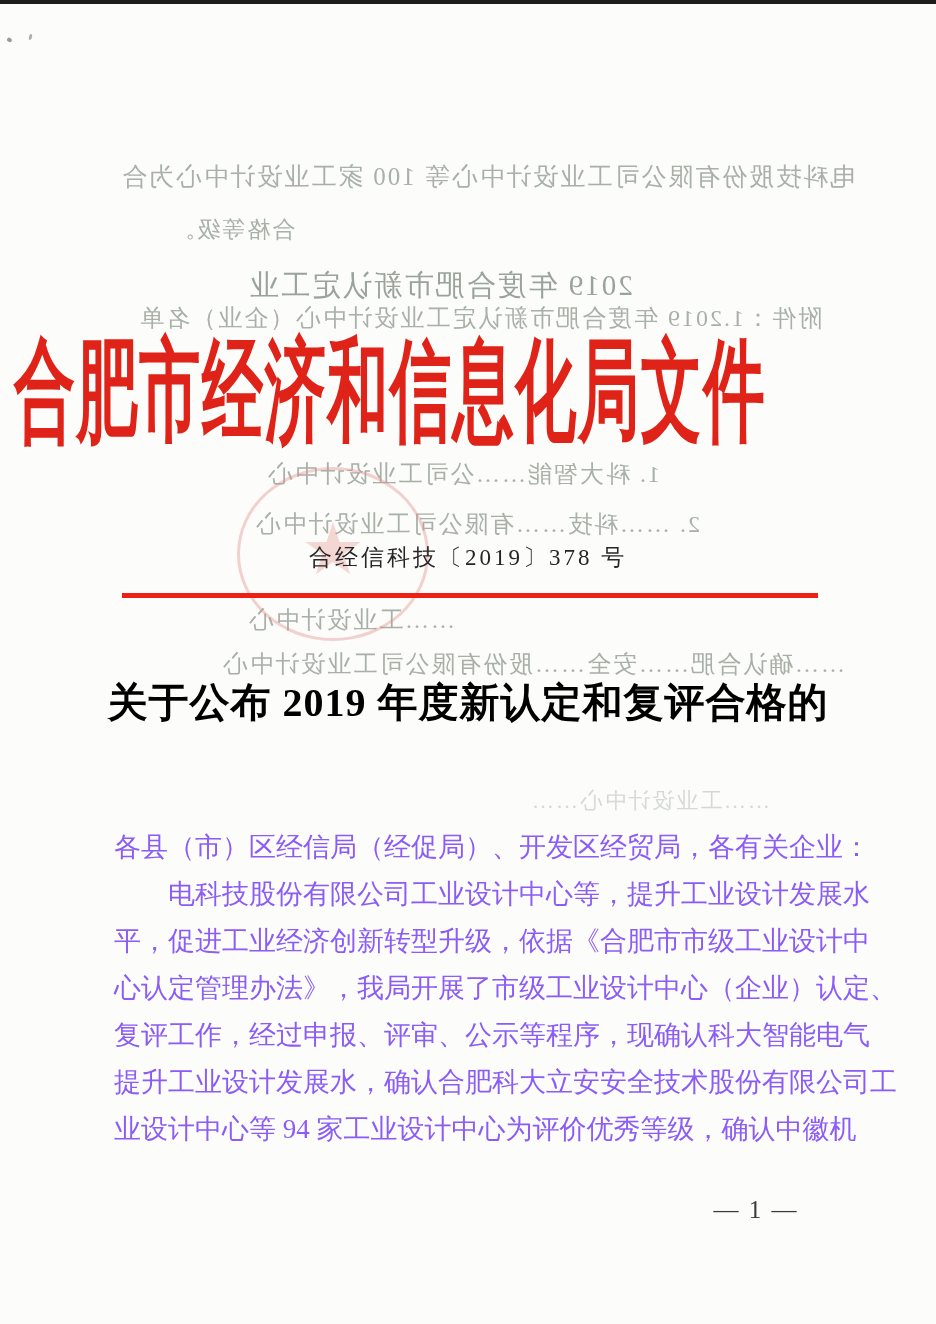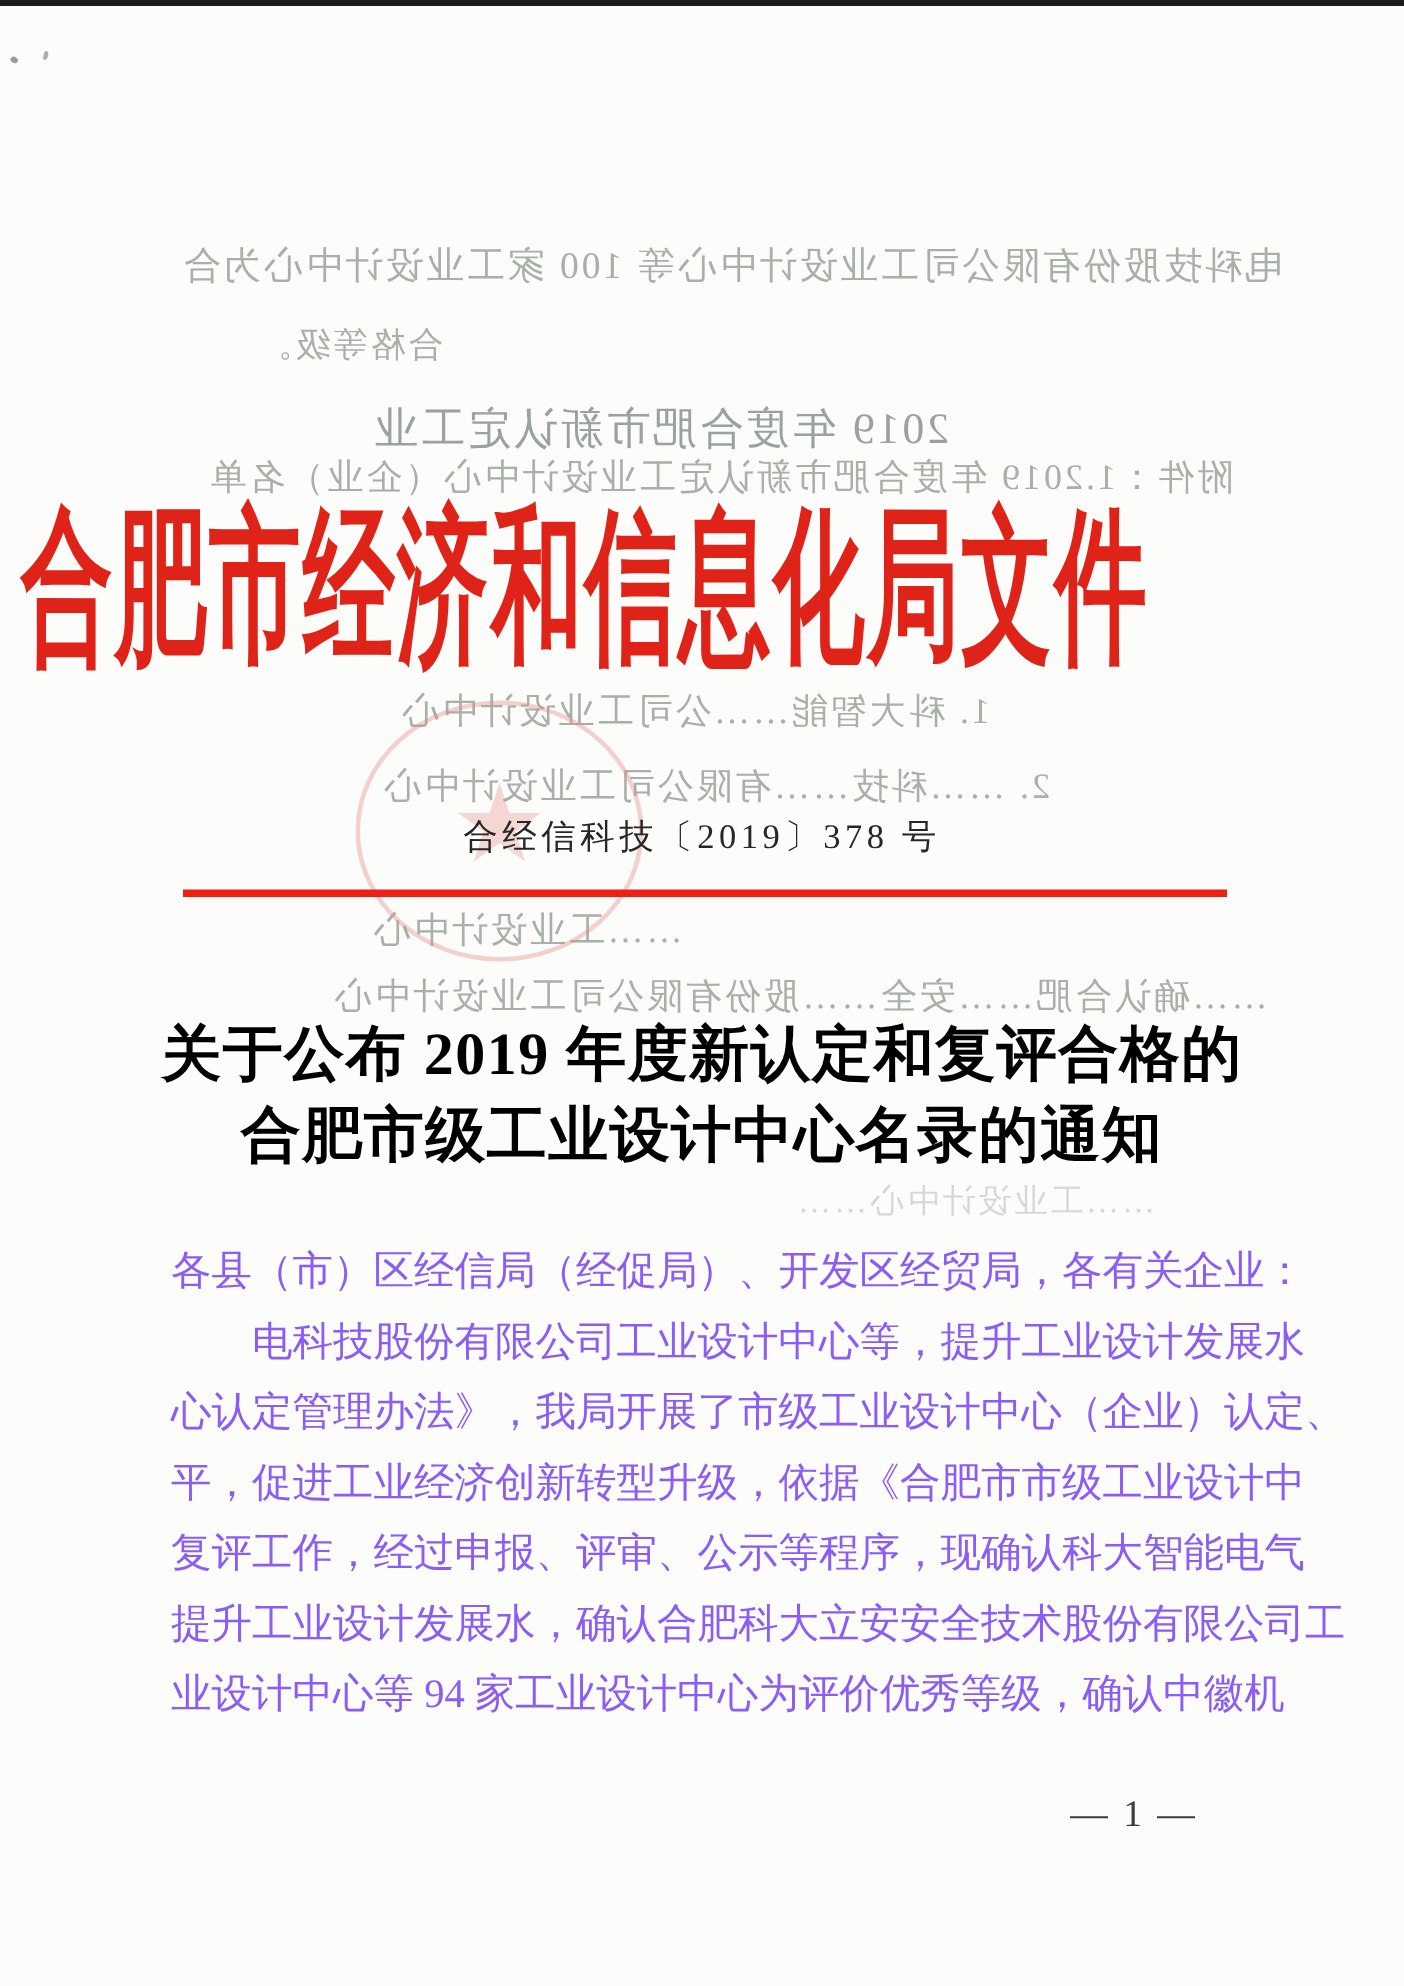--- a/index.html
+++ b/index.html
@@ -97,26 +97,25 @@
 <div class="masthead">
   <span class="inner">合肥市经济和信息化局文件</span>
 </div>
 
 <div class="doc-number">合经信科技〔2019〕378 号</div>
 
 <div class="red-rule"></div>
 
 <div class="doc-title">
   <div>关于公布 2019 年度新认定和复评合格的</div>
-  <div>合肥市级工业设计中心名录的通知</div>
 </div>
 
 <div class="body-text">
   <div class="body-line">各县（市）区经信局（经促局）、开发区经贸局，各有关企业：</div>
   <div class="body-line">　　电科技股份有限公司工业设计中心等，提升工业设计发展水</div>
+  <div class="body-line">平，促进工业经济创新转型升级，依据《合肥市市级工业设计中</div>
   <div class="body-line">心认定管理办法》，我局开展了市级工业设计中心（企业）认定、</div>
-  <div class="body-line">平，促进工业经济创新转型升级，依据《合肥市市级工业设计中</div>
   <div class="body-line">复评工作，经过申报、评审、公示等程序，现确认科大智能电气</div>
   <div class="body-line">提升工业设计发展水，确认合肥科大立安安全技术股份有限公司工</div>
   <div class="body-line">业设计中心等 94 家工业设计中心为评价优秀等级，确认中徽机</div>
 </div>
 
 <div class="page-number">— 1 —</div>
 
 </body></html>

